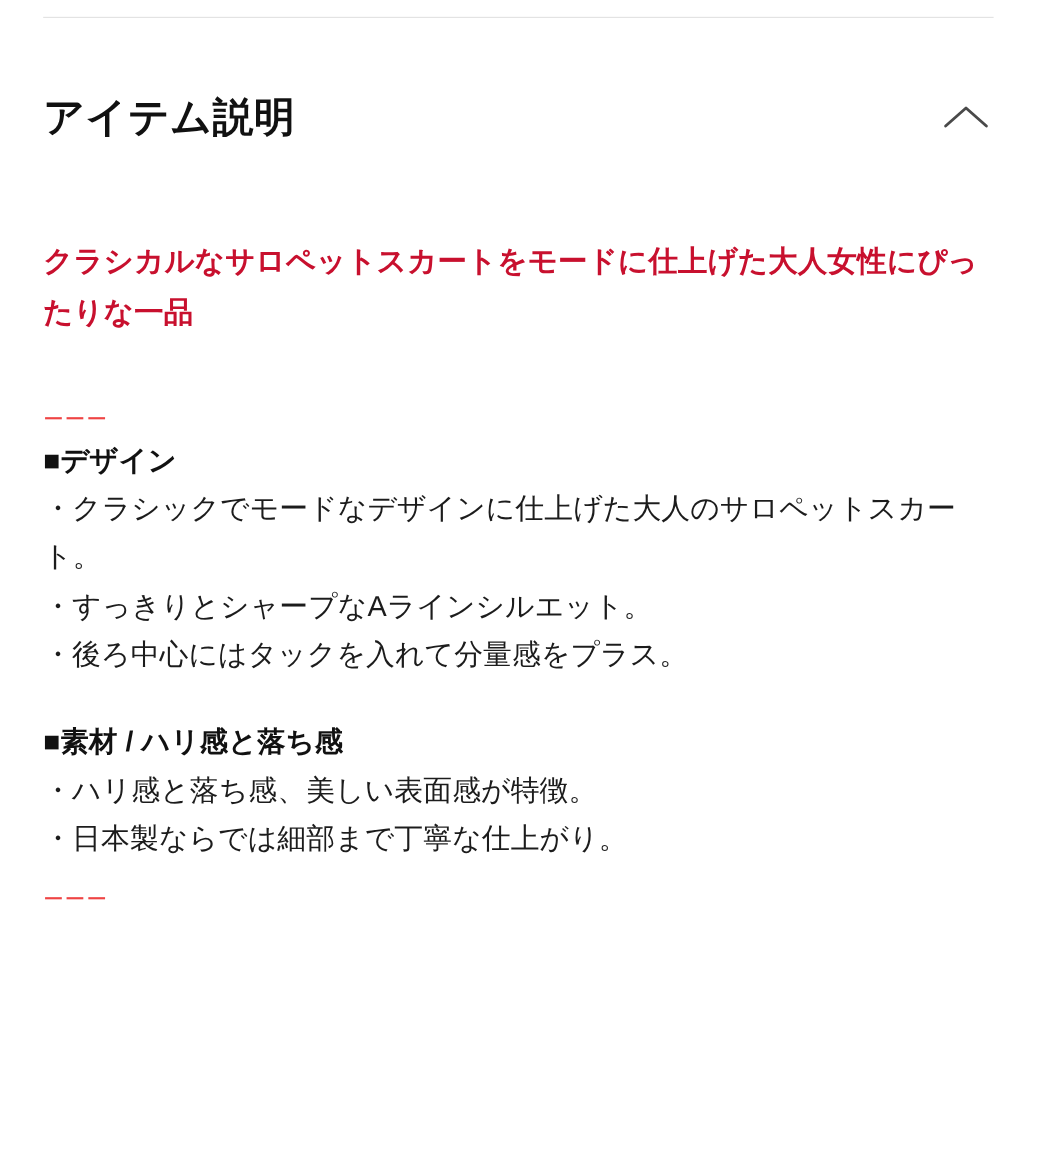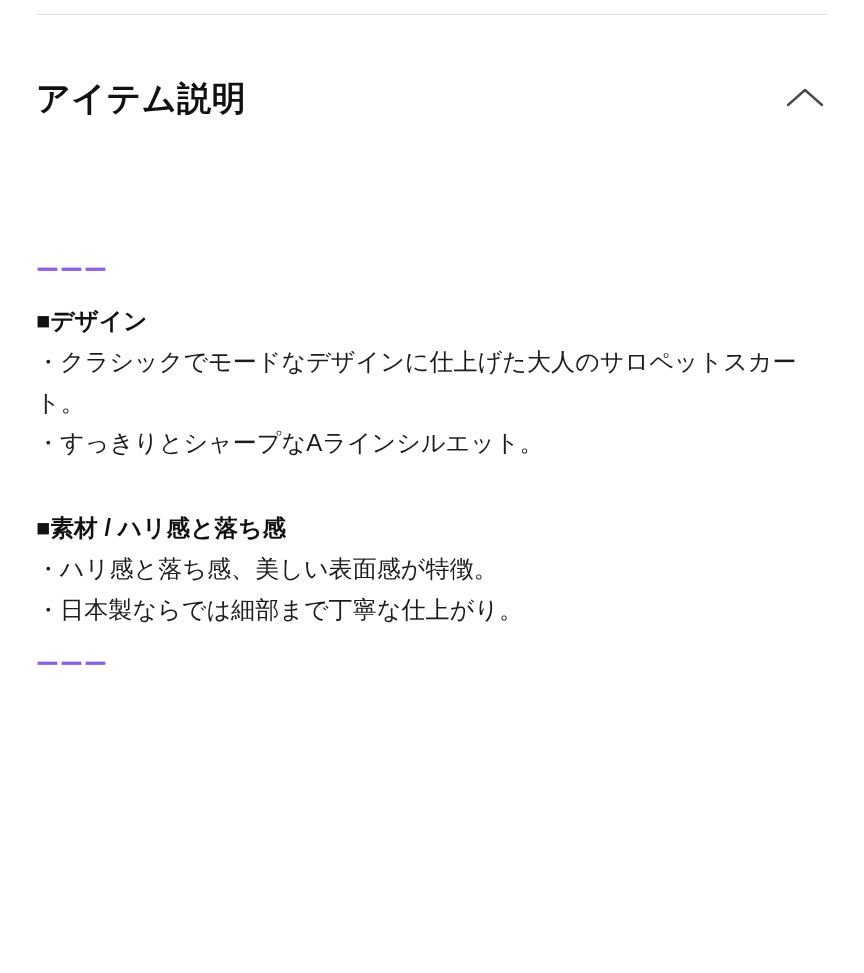--- a/index.html
+++ b/index.html
@@ -64,34 +64,34 @@
   }
   .lead {
     color: #c8102e;
     font-weight: 700;
     font-size: 24.5px;
     line-height: 1.72;
     letter-spacing: 0.2px;
     margin: 0 0 0 0;
   }
   .rule {
-    font-size: 23px;
+    font-size: 17px;
     line-height: 1.4;
     letter-spacing: 1px;
-    color: #8b5cf6;
-    font-weight: 700;
+    color: #ef4444;
+    font-weight: 400;
   }
   .rule-top {
     margin-top: 56px;
   }
   .rule-bottom {
     margin-top: 18px;
   }
   .block {
-    margin-top: 15px;
+    margin-top: 2px;
   }
   .block-heading {
     font-size: 23.5px;
     font-weight: 700;
     color: #111111;
     line-height: 1.75;
     letter-spacing: 0.2px;
   }
   .bullet {
     font-size: 24px;
@@ -115,27 +115,29 @@
     <div class="section-title">アイテム説明</div>
     <div class="chevron">
       <svg width="40" height="24" viewBox="0 0 40 24" aria-hidden="true">
         <polyline points="3,19 20,4 37,19" fill="none" stroke="#4a4a4a" stroke-width="2.4" stroke-linecap="round" stroke-linejoin="round"></polyline>
       </svg>
     </div>
   </div>
 
   <div class="content">
 
+    <p class="lead">クラシカルなサロペットスカートをモードに仕上げた大人女性にぴったりな一品</p>
 
     <div class="rule rule-top">ーーー</div>
 
     <div class="block">
       <div class="block-heading">■デザイン</div>
       <div class="bullet">・クラシックでモードなデザインに仕上げた大人のサロペットスカート。</div>
       <div class="bullet">・すっきりとシャープなAラインシルエット。</div>
+      <div class="bullet">・後ろ中心にはタックを入れて分量感をプラス。</div>
     </div>
 
     <div class="group-gap"></div>
 
     <div class="block">
       <div class="block-heading">■素材 / ハリ感と落ち感</div>
       <div class="bullet">・ハリ感と落ち感、美しい表面感が特徴。</div>
       <div class="bullet">・日本製ならでは細部まで丁寧な仕上がり。</div>
     </div>
 

